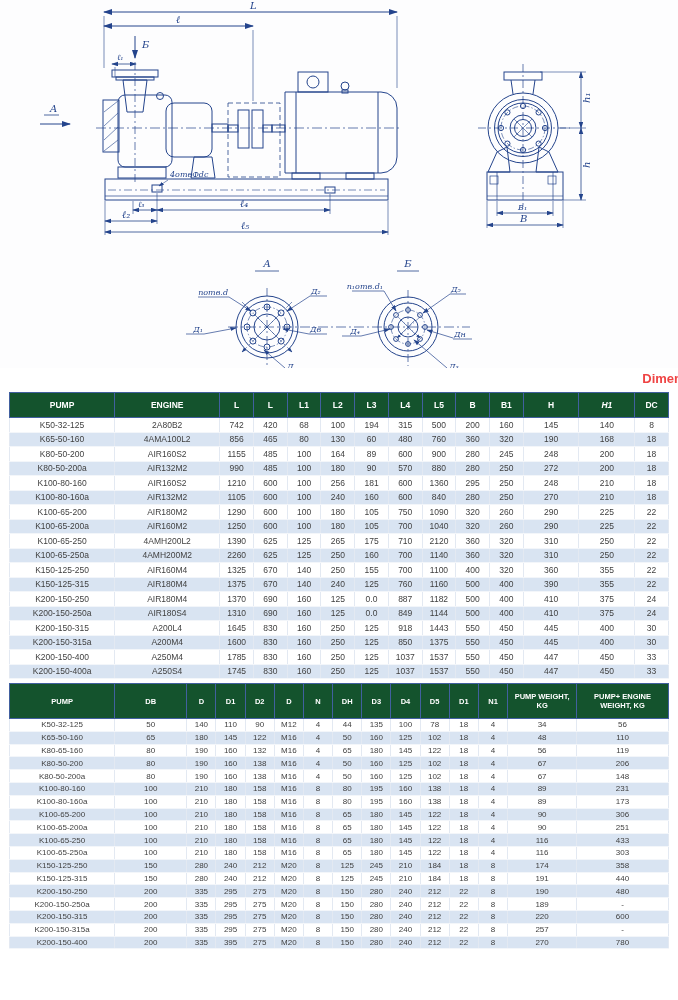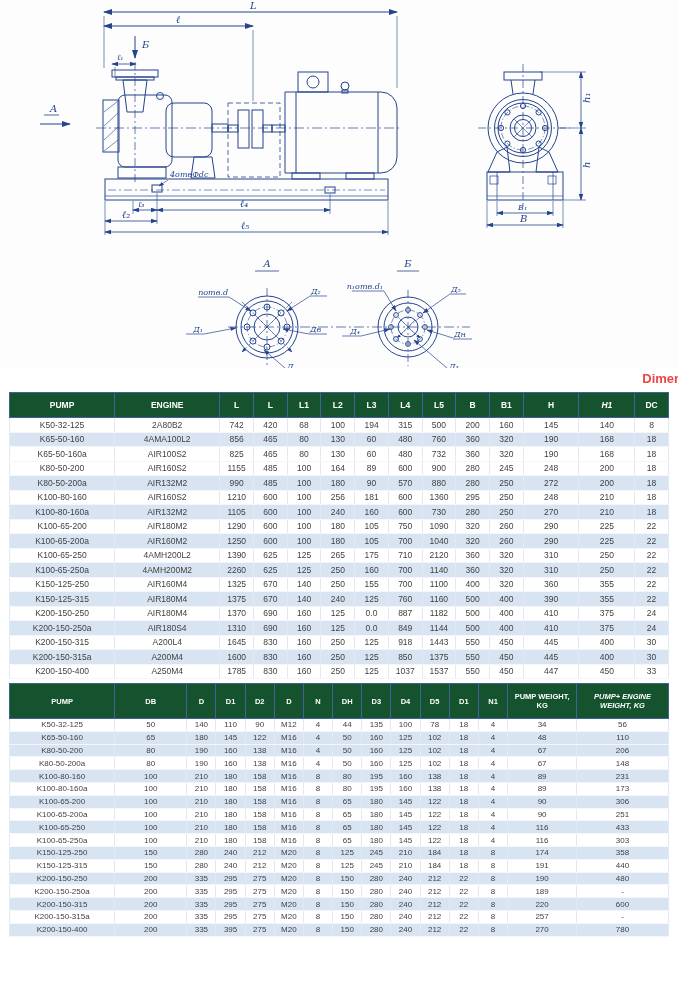--- a/index.html
+++ b/index.html
@@ -32,21 +32,21 @@
   
   .t1 th{font-size:8.5px;height:24px;padding:0 1px;}
   .t1 td{font-size:8.5px;height:13.5px;padding:0 1px;}
   .t1 th:nth-child(1){width:15.5%;} .t1 th:nth-child(2){width:15.5%;}
   .t1 th:nth-child(12){width:8%;}   .t1 th:nth-child(13){width:8%;font-style:italic;}
   
   .t2{margin-top:4px;}
   .t2 th{font-size:7.5px;line-height:9px;height:32px;padding:1px;}
   .t2 td{font-size:8px;height:11.8px;padding:0 1px;}
   .t2 th:nth-child(1){width:15.5%;} .t2 th:nth-child(2){width:10.5%;}
-  .t2 th:nth-child(14){width:10%;}  .t2 th:nth-child(15){width:13.5%;font-style:italic;}
+  .t2 th:nth-child(14){width:10%;}  .t2 th:nth-child(15){width:13.5%;}
 </style>
 </head>
 <body>
 
 <div class="drawing-wrap">
 <svg width="678" height="368" viewBox="0 0 678 368">
   <defs>
     <marker id="arE" markerWidth="9" markerHeight="8" refX="8" refY="3" orient="auto">
           <path d="M0,0 L9,3 L0,6 z" fill="#24448c"></path>
         </marker>
@@ -328,36 +328,20 @@
           <td>60</td>
           <td>480</td>
           <td>760</td>
           <td>360</td>
           <td>320</td>
           <td>190</td>
           <td>168</td>
           <td>18</td>
         </tr>
         <tr>
-          <td>K65-50-160a</td>
-          <td>AIR100S2</td>
-          <td>825</td>
-          <td>465</td>
-          <td>80</td>
-          <td>130</td>
-          <td>60</td>
-          <td>480</td>
-          <td>732</td>
-          <td>360</td>
-          <td>320</td>
-          <td>190</td>
-          <td>168</td>
-          <td>18</td>
-        </tr>
-        <tr>
           <td>K80-50-200</td>
           <td>AIR160S2</td>
           <td>1155</td>
           <td>485</td>
           <td>100</td>
           <td>164</td>
           <td>89</td>
           <td>600</td>
           <td>900</td>
           <td>280</td>
@@ -400,21 +384,21 @@
         </tr>
         <tr class="alt">
           <td>K100-80-160a</td>
           <td>AIR132M2</td>
           <td>1105</td>
           <td>600</td>
           <td>100</td>
           <td>240</td>
           <td>160</td>
           <td>600</td>
-          <td>730</td>
+          <td>840</td>
           <td>280</td>
           <td>250</td>
           <td>270</td>
           <td>210</td>
           <td>18</td>
         </tr>
         <tr>
           <td>K100-65-200</td>
           <td>AIR180M2</td>
           <td>1290</td>
@@ -571,20 +555,36 @@
           <td>550</td>
           <td>450</td>
           <td>445</td>
           <td>400</td>
           <td>30</td>
         </tr>
         <tr>
           <td>K200-150-400</td>
           <td>A250M4</td>
           <td>1785</td>
+          <td>830</td>
+          <td>160</td>
+          <td>250</td>
+          <td>125</td>
+          <td>1037</td>
+          <td>1537</td>
+          <td>550</td>
+          <td>450</td>
+          <td>447</td>
+          <td>450</td>
+          <td>33</td>
+        </tr>
+        <tr class="alt">
+          <td>K200-150-400a</td>
+          <td>A250S4</td>
+          <td>1745</td>
           <td>830</td>
           <td>160</td>
           <td>250</td>
           <td>125</td>
           <td>1037</td>
           <td>1537</td>
           <td>550</td>
           <td>450</td>
           <td>447</td>
           <td>450</td>
@@ -641,20 +641,37 @@
           <td>4</td>
           <td>50</td>
           <td>160</td>
           <td>125</td>
           <td>102</td>
           <td>18</td>
           <td>4</td>
           <td>48</td>
           <td>110</td>
         </tr>
+        <tr>
+          <td>K80-65-160</td>
+          <td>80</td>
+          <td>190</td>
+          <td>160</td>
+          <td>132</td>
+          <td>M16</td>
+          <td>4</td>
+          <td>65</td>
+          <td>180</td>
+          <td>145</td>
+          <td>122</td>
+          <td>18</td>
+          <td>4</td>
+          <td>56</td>
+          <td>119</td>
+        </tr>
         <tr class="alt">
           <td>K80-50-200</td>
           <td>80</td>
           <td>190</td>
           <td>160</td>
           <td>138</td>
           <td>M16</td>
           <td>4</td>
           <td>50</td>
           <td>160</td>

